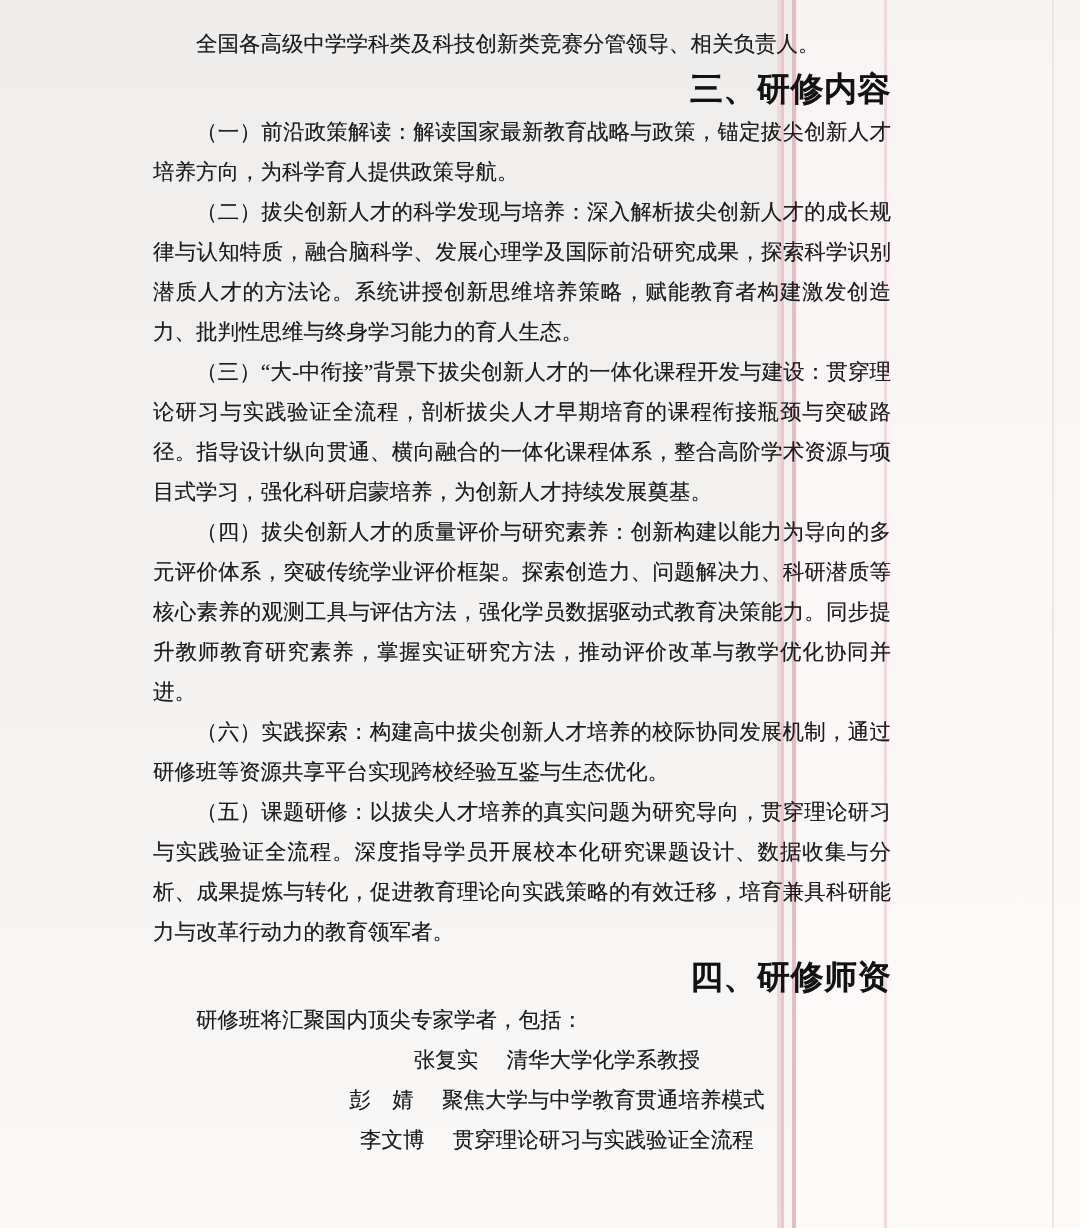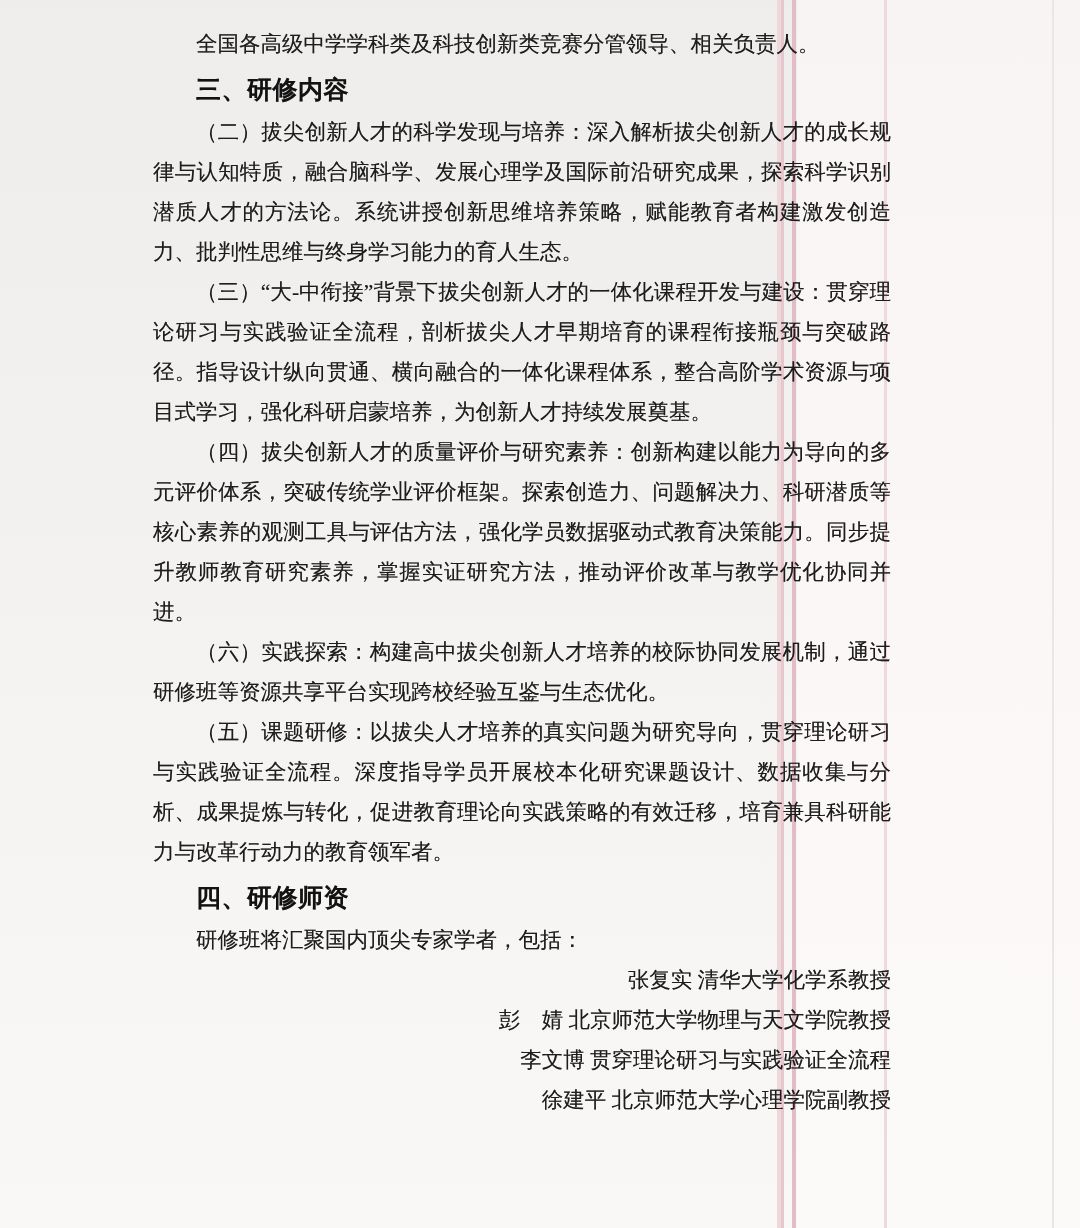--- a/index.html
+++ b/index.html
@@ -49,29 +49,29 @@
   }
   .para {
     margin: 0;
     text-indent: 43px;
   }
   .doc-heading {
     margin: 5px 0 3px 0;
     text-indent: 43px;
     font-family: "Liberation Sans", "DejaVu Sans", sans-serif;
     font-weight: bold;
-    font-size: 25px;
+    font-size: 33px;
     line-height: 40px;
     color: #121212;
     letter-spacing: 0.5px;
-    text-align: left;
+    text-align: right;
   }
   .faculty-row {
     padding-left: 47px;
-    text-align: right;
+    text-align: center;
     white-space: nowrap;
   }
   .faculty-name {
     display: inline-block;
     width: 110px;
   }
 </style>
 </head>
 <body>
 
@@ -83,20 +83,21 @@
   <div class="rule rule-3"></div>
   <div class="rule rule-4"></div>
   <div class="rule rule-5"></div>
 
   <div class="content">
 
     <p class="para">全国各高级中学学科类及科技创新类竞赛分管领导、相关负责人。</p>
 
     <h2 class="doc-heading">三、研修内容</h2>
 
+    <p class="para">（一）前沿政策解读：解读国家最新教育战略与政策，锚定拔尖创新人才培养方向，为科学育人提供政策导航。</p>
 
     <p class="para">（二）拔尖创新人才的科学发现与培养：深入解析拔尖创新人才的成长规律与认知特质，融合脑科学、发展心理学及国际前沿研究成果，探索科学识别潜质人才的方法论。系统讲授创新思维培养策略，赋能教育者构建激发创造力、批判性思维与终身学习能力的育人生态。</p>
 
     <p class="para">（三）“大-中衔接”背景下拔尖创新人才的一体化课程开发与建设：贯穿理论研习与实践验证全流程，剖析拔尖人才早期培育的课程衔接瓶颈与突破路径。指导设计纵向贯通、横向融合的一体化课程体系，整合高阶学术资源与项目式学习，强化科研启蒙培养，为创新人才持续发展奠基。</p>
 
     <p class="para">（四）拔尖创新人才的质量评价与研究素养：创新构建以能力为导向的多元评价体系，突破传统学业评价框架。探索创造力、问题解决力、科研潜质等核心素养的观测工具与评估方法，强化学员数据驱动式教育决策能力。同步提升教师教育研究素养，掌握实证研究方法，推动评价改革与教学优化协同并进。</p>
 
     <p class="para">（六）实践探索：构建高中拔尖创新人才培养的校际协同发展机制，通过研修班等资源共享平台实现跨校经验互鉴与生态优化。</p>
 
     <p class="para">（五）课题研修：以拔尖人才培养的真实问题为研究导向，贯穿理论研习与实践验证全流程。深度指导学员开展校本化研究课题设计、数据收集与分析、成果提炼与转化，促进教育理论向实践策略的有效迁移，培育兼具科研能力与改革行动力的教育领军者。</p>
@@ -105,27 +106,23 @@
 
     <p class="para">研修班将汇聚国内顶尖专家学者，包括：</p>
 
     <div class="faculty-row">
       <span class="faculty-name">张复实</span>
       <span class="faculty-title">清华大学化学系教授</span>
     </div>
 
     <div class="faculty-row">
       <span class="faculty-name">彭　婧</span>
-      <span class="faculty-title">北京师范大学物理与天文学院教授</span>
+      <span class="faculty-title">聚焦大学与中学教育贯通培养模式</span>
     </div>
 
     <div class="faculty-row">
       <span class="faculty-name">李文博</span>
       <span class="faculty-title">贯穿理论研习与实践验证全流程</span>
     </div>
 
-    <div class="faculty-row">
-      <span class="faculty-name">徐建平</span>
-      <span class="faculty-title">北京师范大学心理学院副教授</span>
-    </div>
 
   </div>
 </div>
 
 </body></html>

